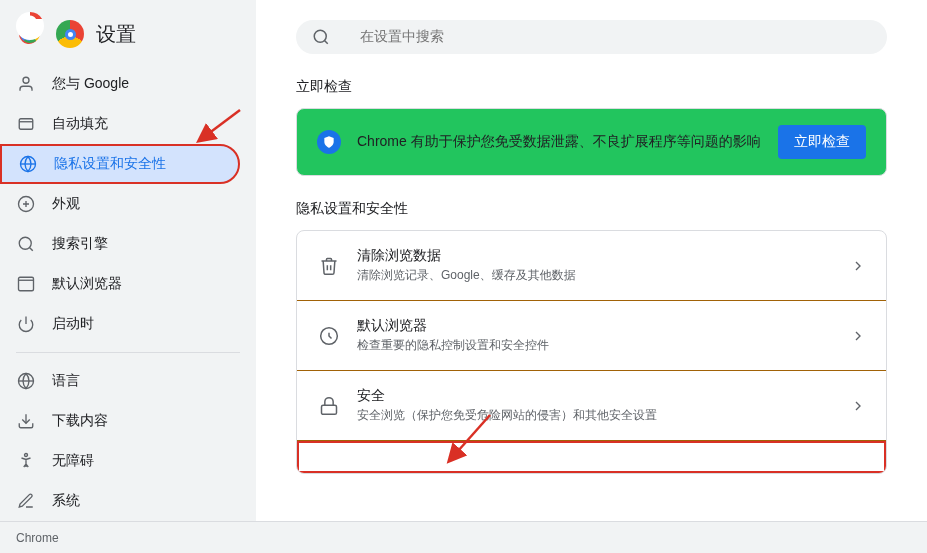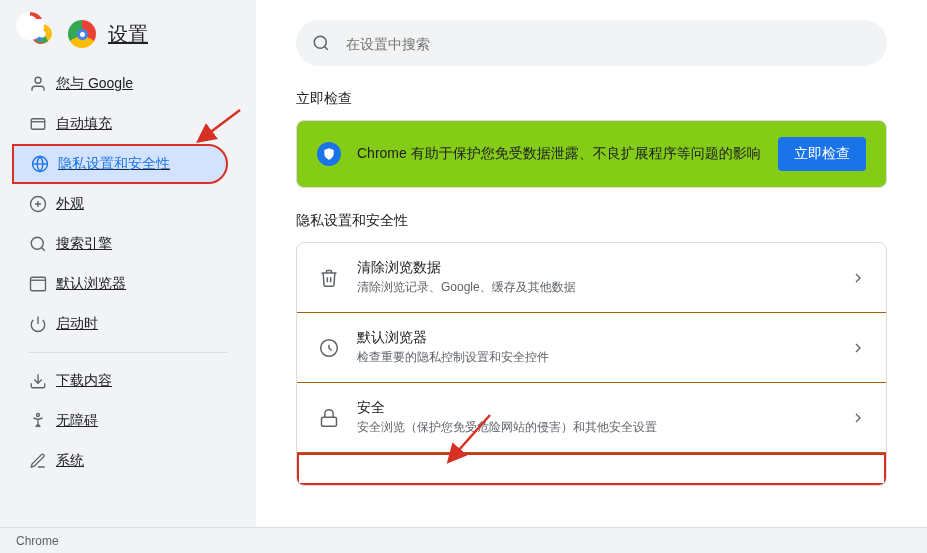--- a/index.html
+++ b/index.html
@@ -19,25 +19,24 @@
       display: flex;
       flex: 1;
       overflow: hidden;
     }
 
     
     .sidebar {
       width: 256px;
       min-width: 256px;
       background: #f1f3f4;
-      padding: 12px 12px;
+      padding: 12px 0;
       display: flex;
       flex-direction: column;
       overflow-y: auto;
-      text-decoration: underline;
     }
 
     .sidebar-header {
       display: flex;
       align-items: center;
       padding: 8px 20px 16px 16px;
       gap: 12px;
     }
 
     .chrome-logo {
@@ -57,21 +56,21 @@
     }
 
     .sidebar-item {
       display: flex;
       align-items: center;
       padding: 0 16px;
       height: 40px;
       cursor: pointer;
       border-radius: 0 20px 20px 0;
       margin-right: 16px;
-      gap: 8px;
+      gap: 16px;
       position: relative;
     }
 
     .sidebar-item.active {
       background: #d3e3fd;
     }
 
     .sidebar-item.active .item-label {
       color: #1a73e8;
       font-weight: 500;
@@ -106,25 +105,25 @@
     .main-content {
       flex: 1;
       padding: 20px 40px;
       overflow-y: auto;
       background: #fff;
     }
 
     
     .search-bar {
       display: flex;
-      align-items: flex-end;
+      align-items: flex-start;
       background: #f1f3f4;
       border-radius: 24px;
-      padding: 14px 16px;
-      gap: 16px;
+      padding: 8px 16px;
+      gap: 30px;
       margin-bottom: 24px;
       width: 100%;
     }
 
     .search-icon {
       color: #5f6368;
       width: 18px;
       height: 18px;
     }
 
@@ -143,21 +142,21 @@
       font-size: 14px;
       font-weight: 500;
       color: #202124;
       margin-bottom: 12px;
     }
 
     
     .safety-check-card {
       display: flex;
       align-items: center;
-      background: #84cc16;
+      background: #22c55e;
       border: 1px solid #dadce0;
       border-radius: 8px;
       padding: 16px 20px;
       margin-bottom: 24px;
       gap: 16px;
     }
 
     .safety-text {
       flex: 1;
       font-size: 14px;
@@ -225,21 +224,21 @@
 
     .privacy-item-chevron {
       color: #5f6368;
       width: 16px;
       height: 16px;
       flex-shrink: 0;
     }
 
     
     .bottom-bar {
-      height: 26px;
+      height: 32px;
       background: #f1f3f4;
       display: flex;
       align-items: center;
       padding: 0 16px;
       font-size: 12px;
       color: #5f6368;
       border-top: 1px solid #dadce0;
     }
 
     .highlighted-sidebar {
@@ -348,20 +347,30 @@
           <svg width="18" height="18" viewBox="0 0 24 24" fill="none" stroke="currentColor" stroke-width="1.8">
               <path d="M18.36 6.64a9 9 0 1 1-12.73 0"></path>
               <line x1="12" y1="2" x2="12" y2="12"></line>
             </svg>
         </span>
         <span class="item-label">启动时</span>
       </div>
 
       <div class="sidebar-divider"></div>
 
+      <div class="sidebar-item">
+        <span class="item-icon">
+          <svg width="18" height="18" viewBox="0 0 24 24" fill="none" stroke="currentColor" stroke-width="1.8">
+              <circle cx="12" cy="12" r="10"></circle>
+              <line x1="2" y1="12" x2="22" y2="12"></line>
+              <path d="M12 2a15.3 15.3 0 0 1 4 10 15.3 15.3 0 0 1-4 10 15.3 15.3 0 0 1-4-10 15.3 15.3 0 0 1 4-10z"></path>
+            </svg>
+        </span>
+        <span class="item-label">语言</span>
+      </div>
 
       <div class="sidebar-item">
         <span class="item-icon">
           <svg width="18" height="18" viewBox="0 0 24 24" fill="none" stroke="currentColor" stroke-width="1.8">
               <path d="M21 15v4a2 2 0 0 1-2 2H5a2 2 0 0 1-2-2v-4"></path>
               <polyline points="7 10 12 15 17 10"></polyline>
               <line x1="12" y1="15" x2="12" y2="3"></line>
             </svg>
         </span>
         <span class="item-label">下载内容</span>

